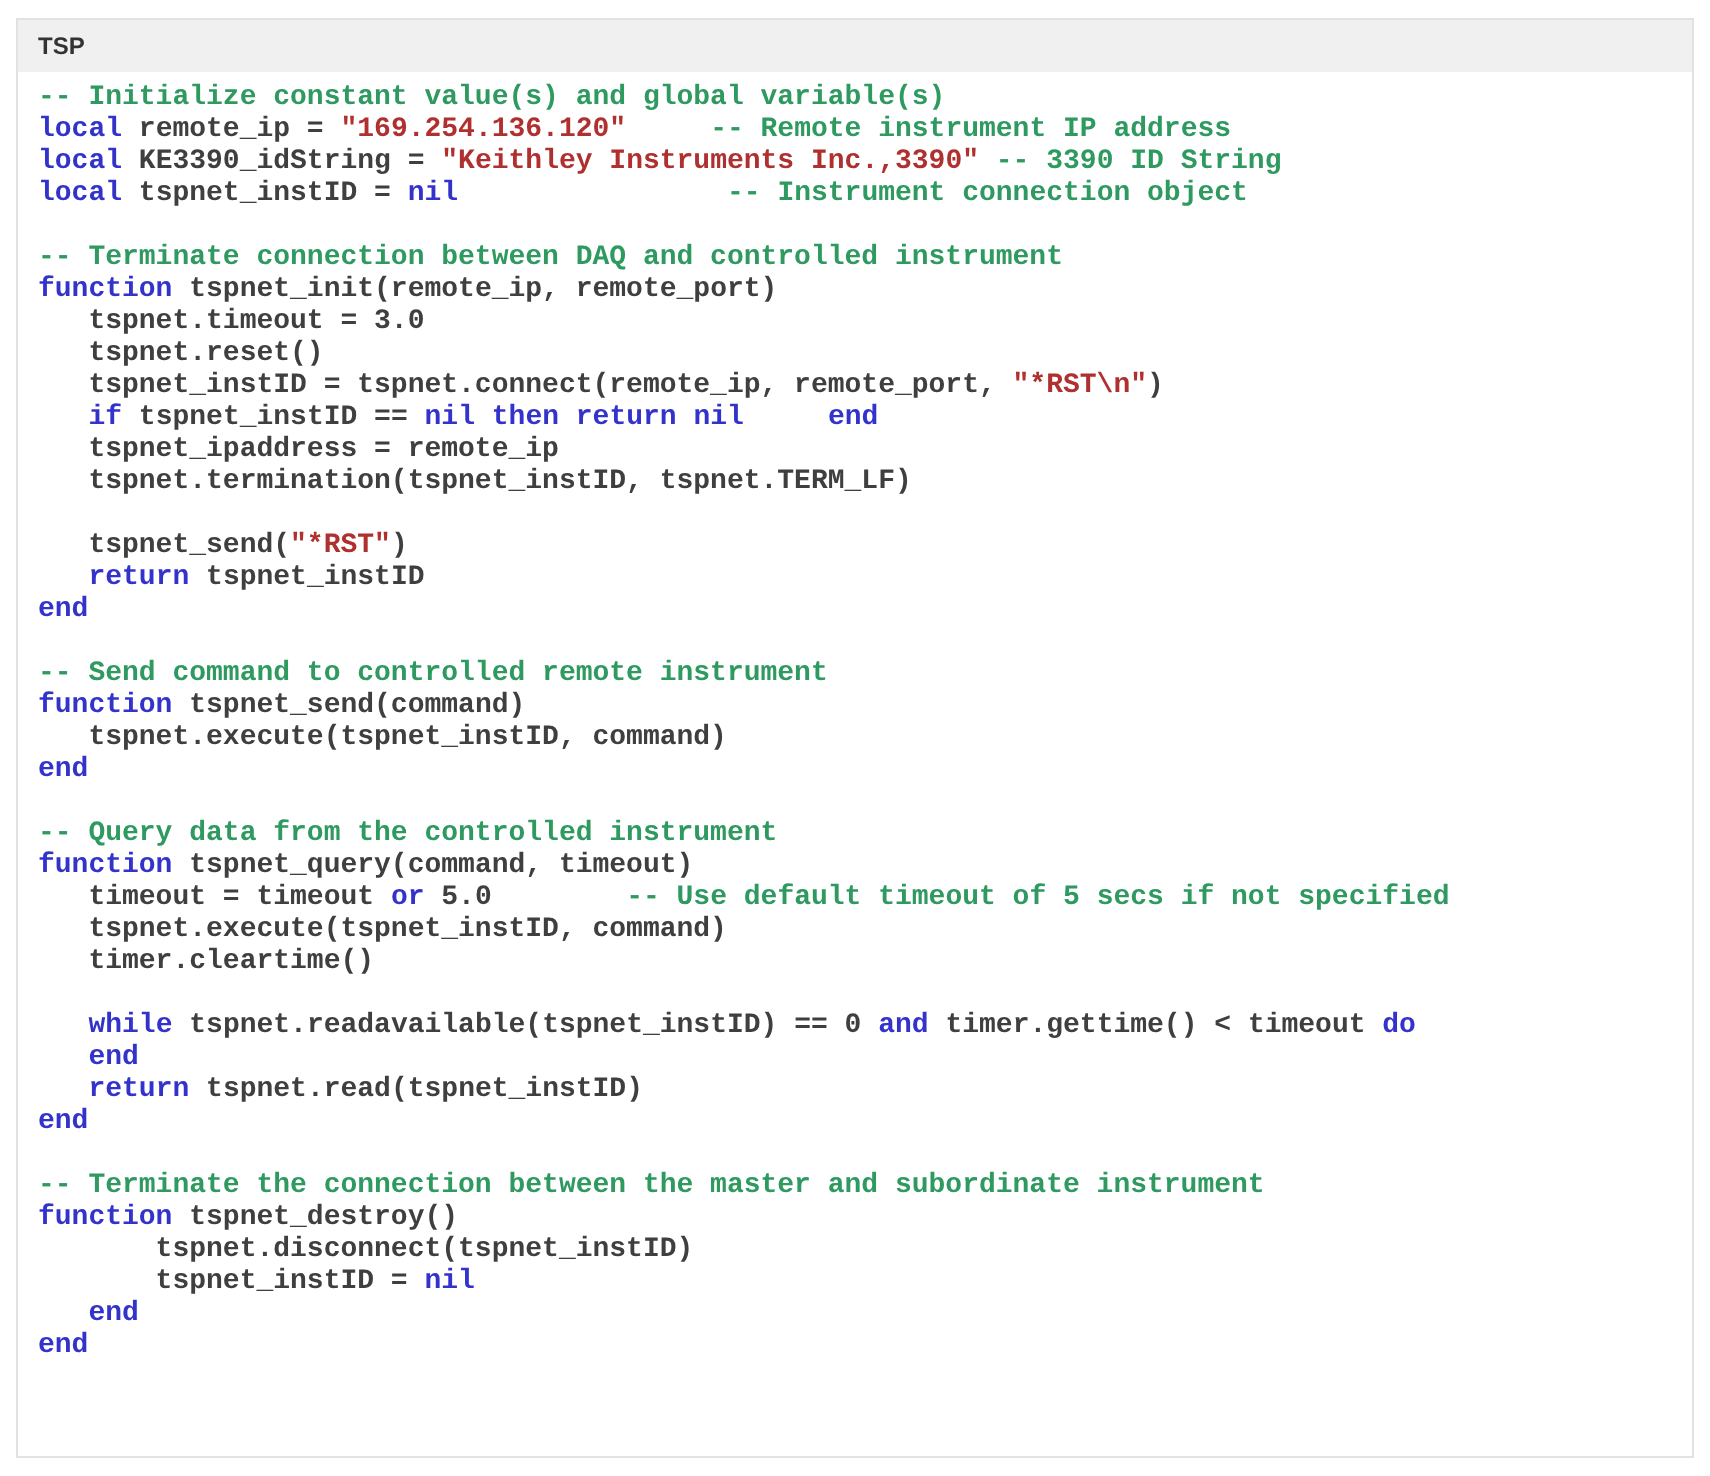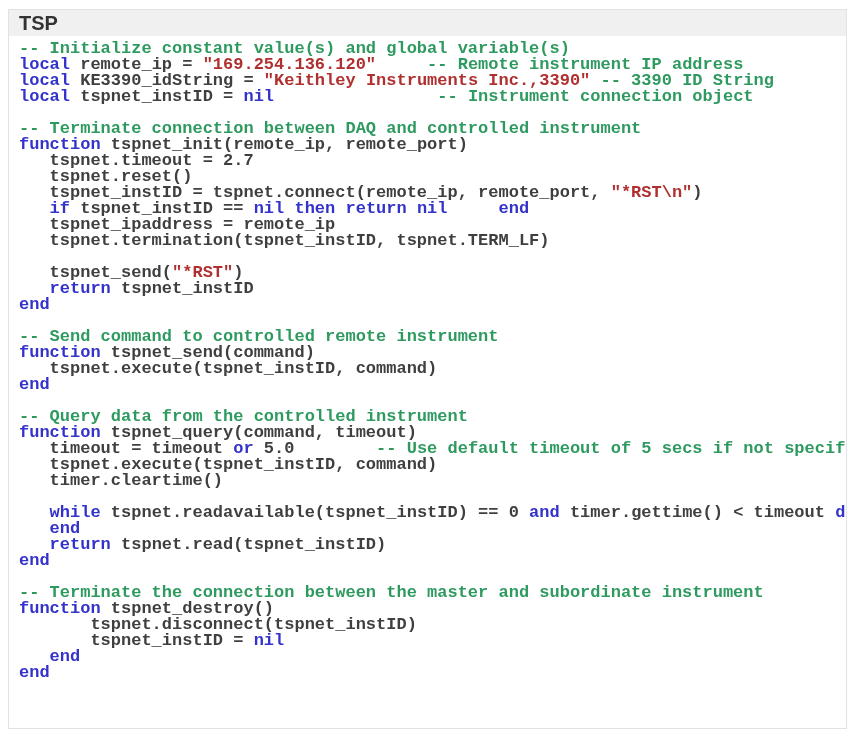--- a/index.html
+++ b/index.html
@@ -2,48 +2,48 @@
 <html style="--kw: #3333cc; --cm: #2e9a60; --st: #b03030; --plain: #3f3f3f;"><head>
 <meta charset="utf-8">
 <style>
   html,body{margin:0;padding:0;background:#ffffff;}
   body{width:855px;height:738px;position:relative;font-family:"Liberation Sans",sans-serif;}
   .codebox{
     position:absolute;left:8px;top:9px;width:839px;height:720px;
     box-sizing:border-box;border:1px solid #e2e2e2;background:#ffffff;overflow:hidden;
   }
   .codebox-header{
-    background:#f0f0f0;color:#333333;font-weight:bold;font-size:20px;
+    background:#f0f0f0;color:#333333;font-weight:bold;font-size:12px;
     padding:4px 10px 4px 10px;line-height:18px;
   }
   .code{
     padding:5px 10px 4px 10px;
     font-family:"Liberation Mono","DejaVu Sans Mono",monospace;
-    font-size:17px;font-weight:bold;color:var(--plain,#3f3f3f);
+    font-size:14px;font-weight:bold;color:var(--plain,#3f3f3f);
   }
   .line{white-space:pre;height:16px;line-height:16px;}
   .line span.k{color:var(--kw,#3333cc);}
   .line span.c{color:var(--cm,#2e9a60);}
   .line span.s{color:var(--st,#b03030);}
   .line span.p{color:var(--plain,#3f3f3f);}
 </style>
 </head>
 <body>
 
 <div class="codebox" style="border-color: rgb(226, 226, 226);">
   <div class="codebox-header" style="background: rgb(240, 240, 240); color: rgb(51, 51, 51);">TSP</div>
   <div class="code">
       <div class="line"><span class="c">-- Initialize constant value(s) and global variable(s)</span></div>
       <div class="line"><span class="k">local</span><span class="p"> remote_ip = </span><span class="s">"169.254.136.120"</span><span class="p">     </span><span class="c">-- Remote instrument IP address</span></div>
       <div class="line"><span class="k">local</span><span class="p"> KE3390_idString = </span><span class="s">"Keithley Instruments Inc.,3390"</span><span class="p"> </span><span class="c">-- 3390 ID String</span></div>
       <div class="line"><span class="k">local</span><span class="p"> tspnet_instID = </span><span class="k">nil</span><span class="p">                </span><span class="c">-- Instrument connection object</span></div>
       <div class="line">&nbsp;</div>
       <div class="line"><span class="c">-- Terminate connection between DAQ and controlled instrument</span></div>
       <div class="line"><span class="k">function</span><span class="p"> tspnet_init(remote_ip, remote_port)</span></div>
-      <div class="line"><span class="p">   tspnet.timeout = 2.7</span></div>
+      <div class="line"><span class="p">   tspnet.timeout = 3.0</span></div>
       <div class="line"><span class="p">   tspnet.reset()</span></div>
       <div class="line"><span class="p">   tspnet_instID = tspnet.connect(remote_ip, remote_port, </span><span class="s">"*RST\n"</span><span class="p">)</span></div>
       <div class="line"><span class="p">   </span><span class="k">if</span><span class="p"> tspnet_instID == </span><span class="k">nil</span><span class="p"> </span><span class="k">then</span><span class="p"> </span><span class="k">return</span><span class="p"> </span><span class="k">nil</span><span class="p">     </span><span class="k">end</span></div>
       <div class="line"><span class="p">   tspnet_ipaddress = remote_ip</span></div>
       <div class="line"><span class="p">   tspnet.termination(tspnet_instID, tspnet.TERM_LF)</span></div>
       <div class="line">&nbsp;</div>
       <div class="line"><span class="p">   tspnet_send(</span><span class="s">"*RST"</span><span class="p">)</span></div>
       <div class="line"><span class="p">   </span><span class="k">return</span><span class="p"> tspnet_instID</span></div>
       <div class="line"><span class="k">end</span></div>
       <div class="line">&nbsp;</div>

